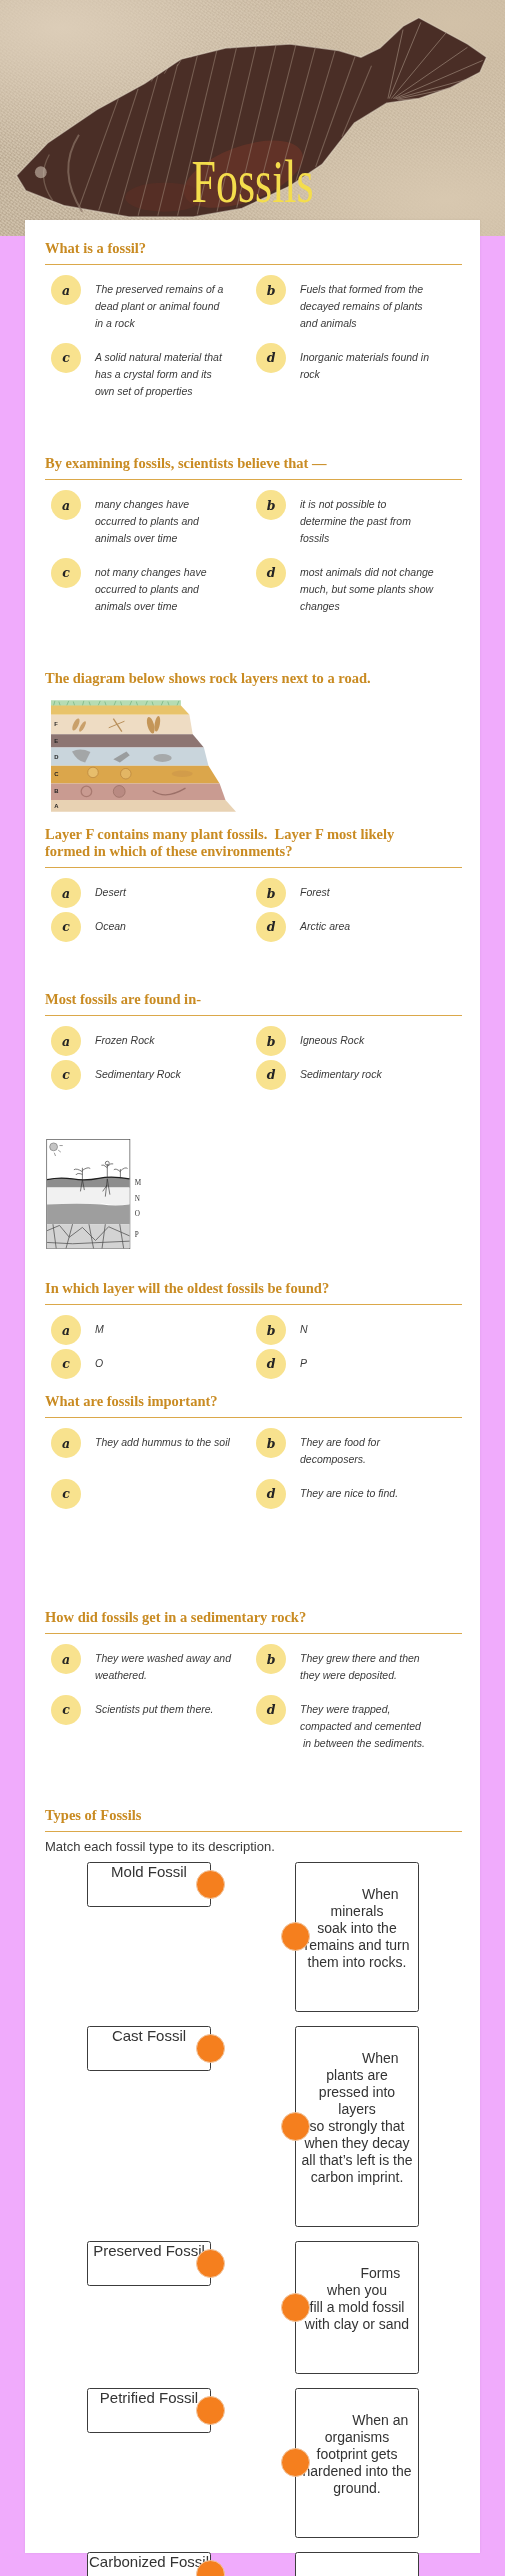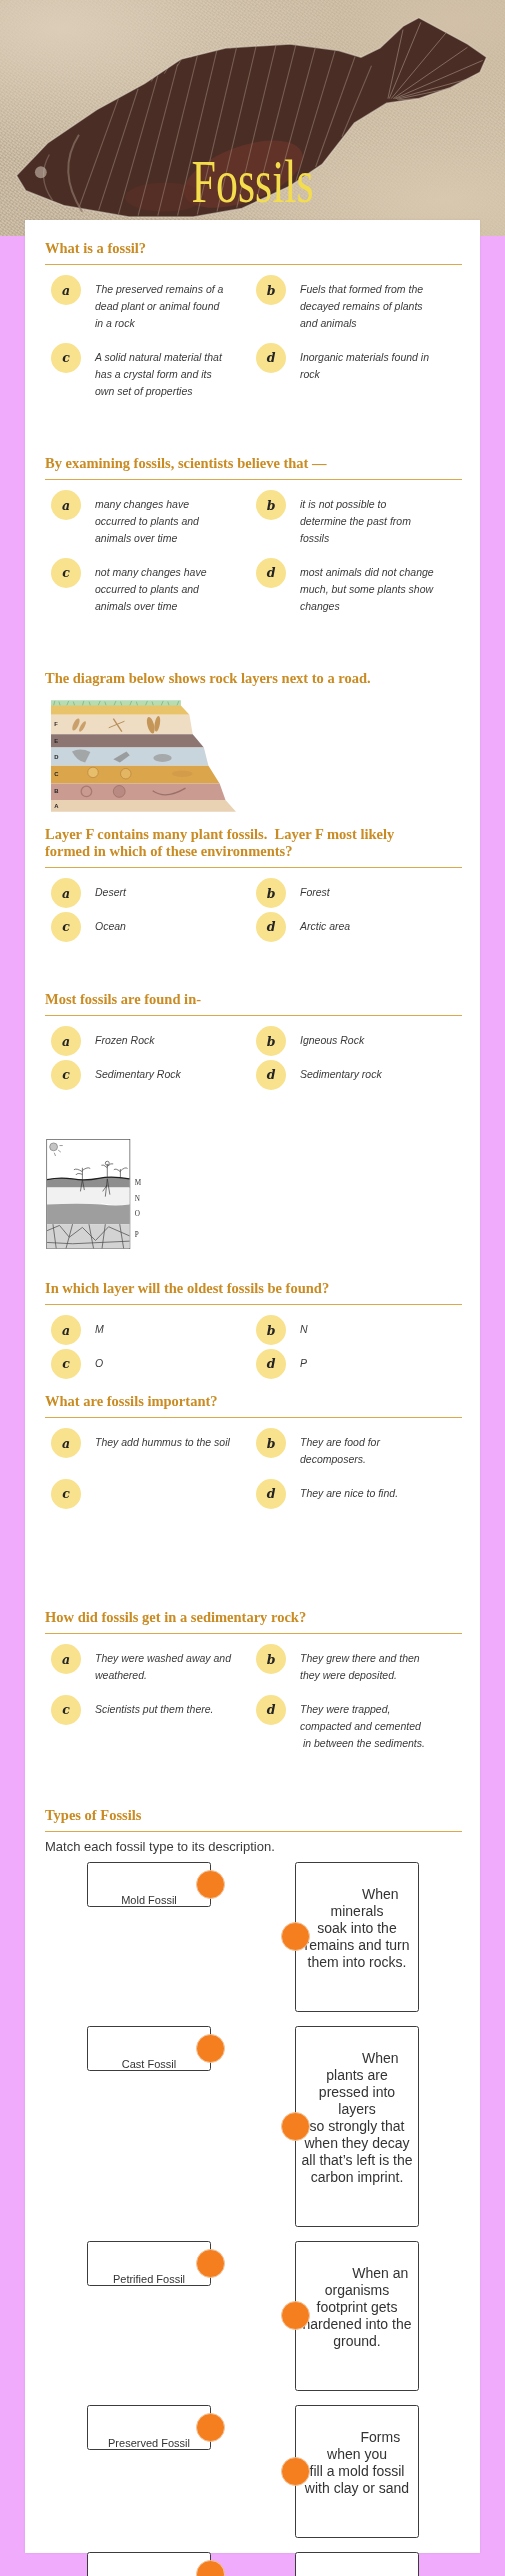--- a/index.html
+++ b/index.html
@@ -53,22 +53,22 @@
     .opt-text { display: block; font-size: 10.5px; line-height: 17px; color: #3a3a3a; white-space: pre-wrap; font-style: italic; }
 
     .diagram { position: absolute; }
 
     
     .instruction { margin: 6px 0 0 0; font-size: 13px; line-height: 17px; color: #3a3a3a; }
     .match-rows { margin-top: 7.2px; }
     .match-row { position: relative; display: flex; align-items: flex-start; margin-bottom: 14px; }
     .left-box {
       position: relative; margin-left: 42px; width: 124px; height: 45px; box-sizing: border-box;
-      border: 0.7px solid #3c3c3c; border-radius: 2.6px; display: flex; align-items: flex-end; justify-content: center;
-      font-size: 11px; color: #333; background: #fff; cursor: pointer;
+      border: 0.7px solid #3c3c3c; border-radius: 2.6px; display: flex; align-items: flex-start; justify-content: center;
+      font-size: 15px; color: #333; background: #fff; cursor: pointer;
     }
     .right-box {
       position: relative; margin-left: 84px; width: 124px; box-sizing: border-box;
       border: 0.7px solid #3c3c3c; border-radius: 2.6px; padding: 6px 5.3px; background: #fff;
       text-align: center; font-size: 14px; line-height: 17px; color: #333; white-space: pre-wrap; cursor: pointer;
     }
     .dot {
       position: absolute; top: 50%; margin-top: -14.5px; width: 29px; height: 29px; box-sizing: border-box;
       border-radius: 50%; background: #f57f1e; border: 1.3px solid #f2c6a0; cursor: grab; z-index: 2;
     }
@@ -448,42 +448,42 @@
 so strongly that
 when they decay
 all that’s left is the
 carbon imprint.</span>
             <span class="dot"></span>
           </div>
         </div>
 
         <div class="match-row">
           <div class="left-box">
+            <span>Preserved Fossil</span>
+            <span class="dot"></span>
+          </div>
+          <div class="right-box">
+            <span>Forms when you
+fill a mold fossil
+with clay or sand</span>
+            <span class="dot"></span>
+          </div>
+        </div>
+
+        <div class="match-row">
+          <div class="left-box">
             <span>Petrified Fossil</span>
             <span class="dot"></span>
           </div>
           <div class="right-box">
             <span>When an
 organisms
 footprint gets
 hardened into the
 ground.</span>
-            <span class="dot"></span>
-          </div>
-        </div>
-
-        <div class="match-row">
-          <div class="left-box">
-            <span>Preserved Fossil</span>
-            <span class="dot"></span>
-          </div>
-          <div class="right-box">
-            <span>Forms when you
-fill a mold fossil
-with clay or sand</span>
             <span class="dot"></span>
           </div>
         </div>
 
         <div class="match-row">
           <div class="left-box">
             <span>Carbonized Fossil</span>
             <span class="dot"></span>
           </div>
           <div class="right-box">

